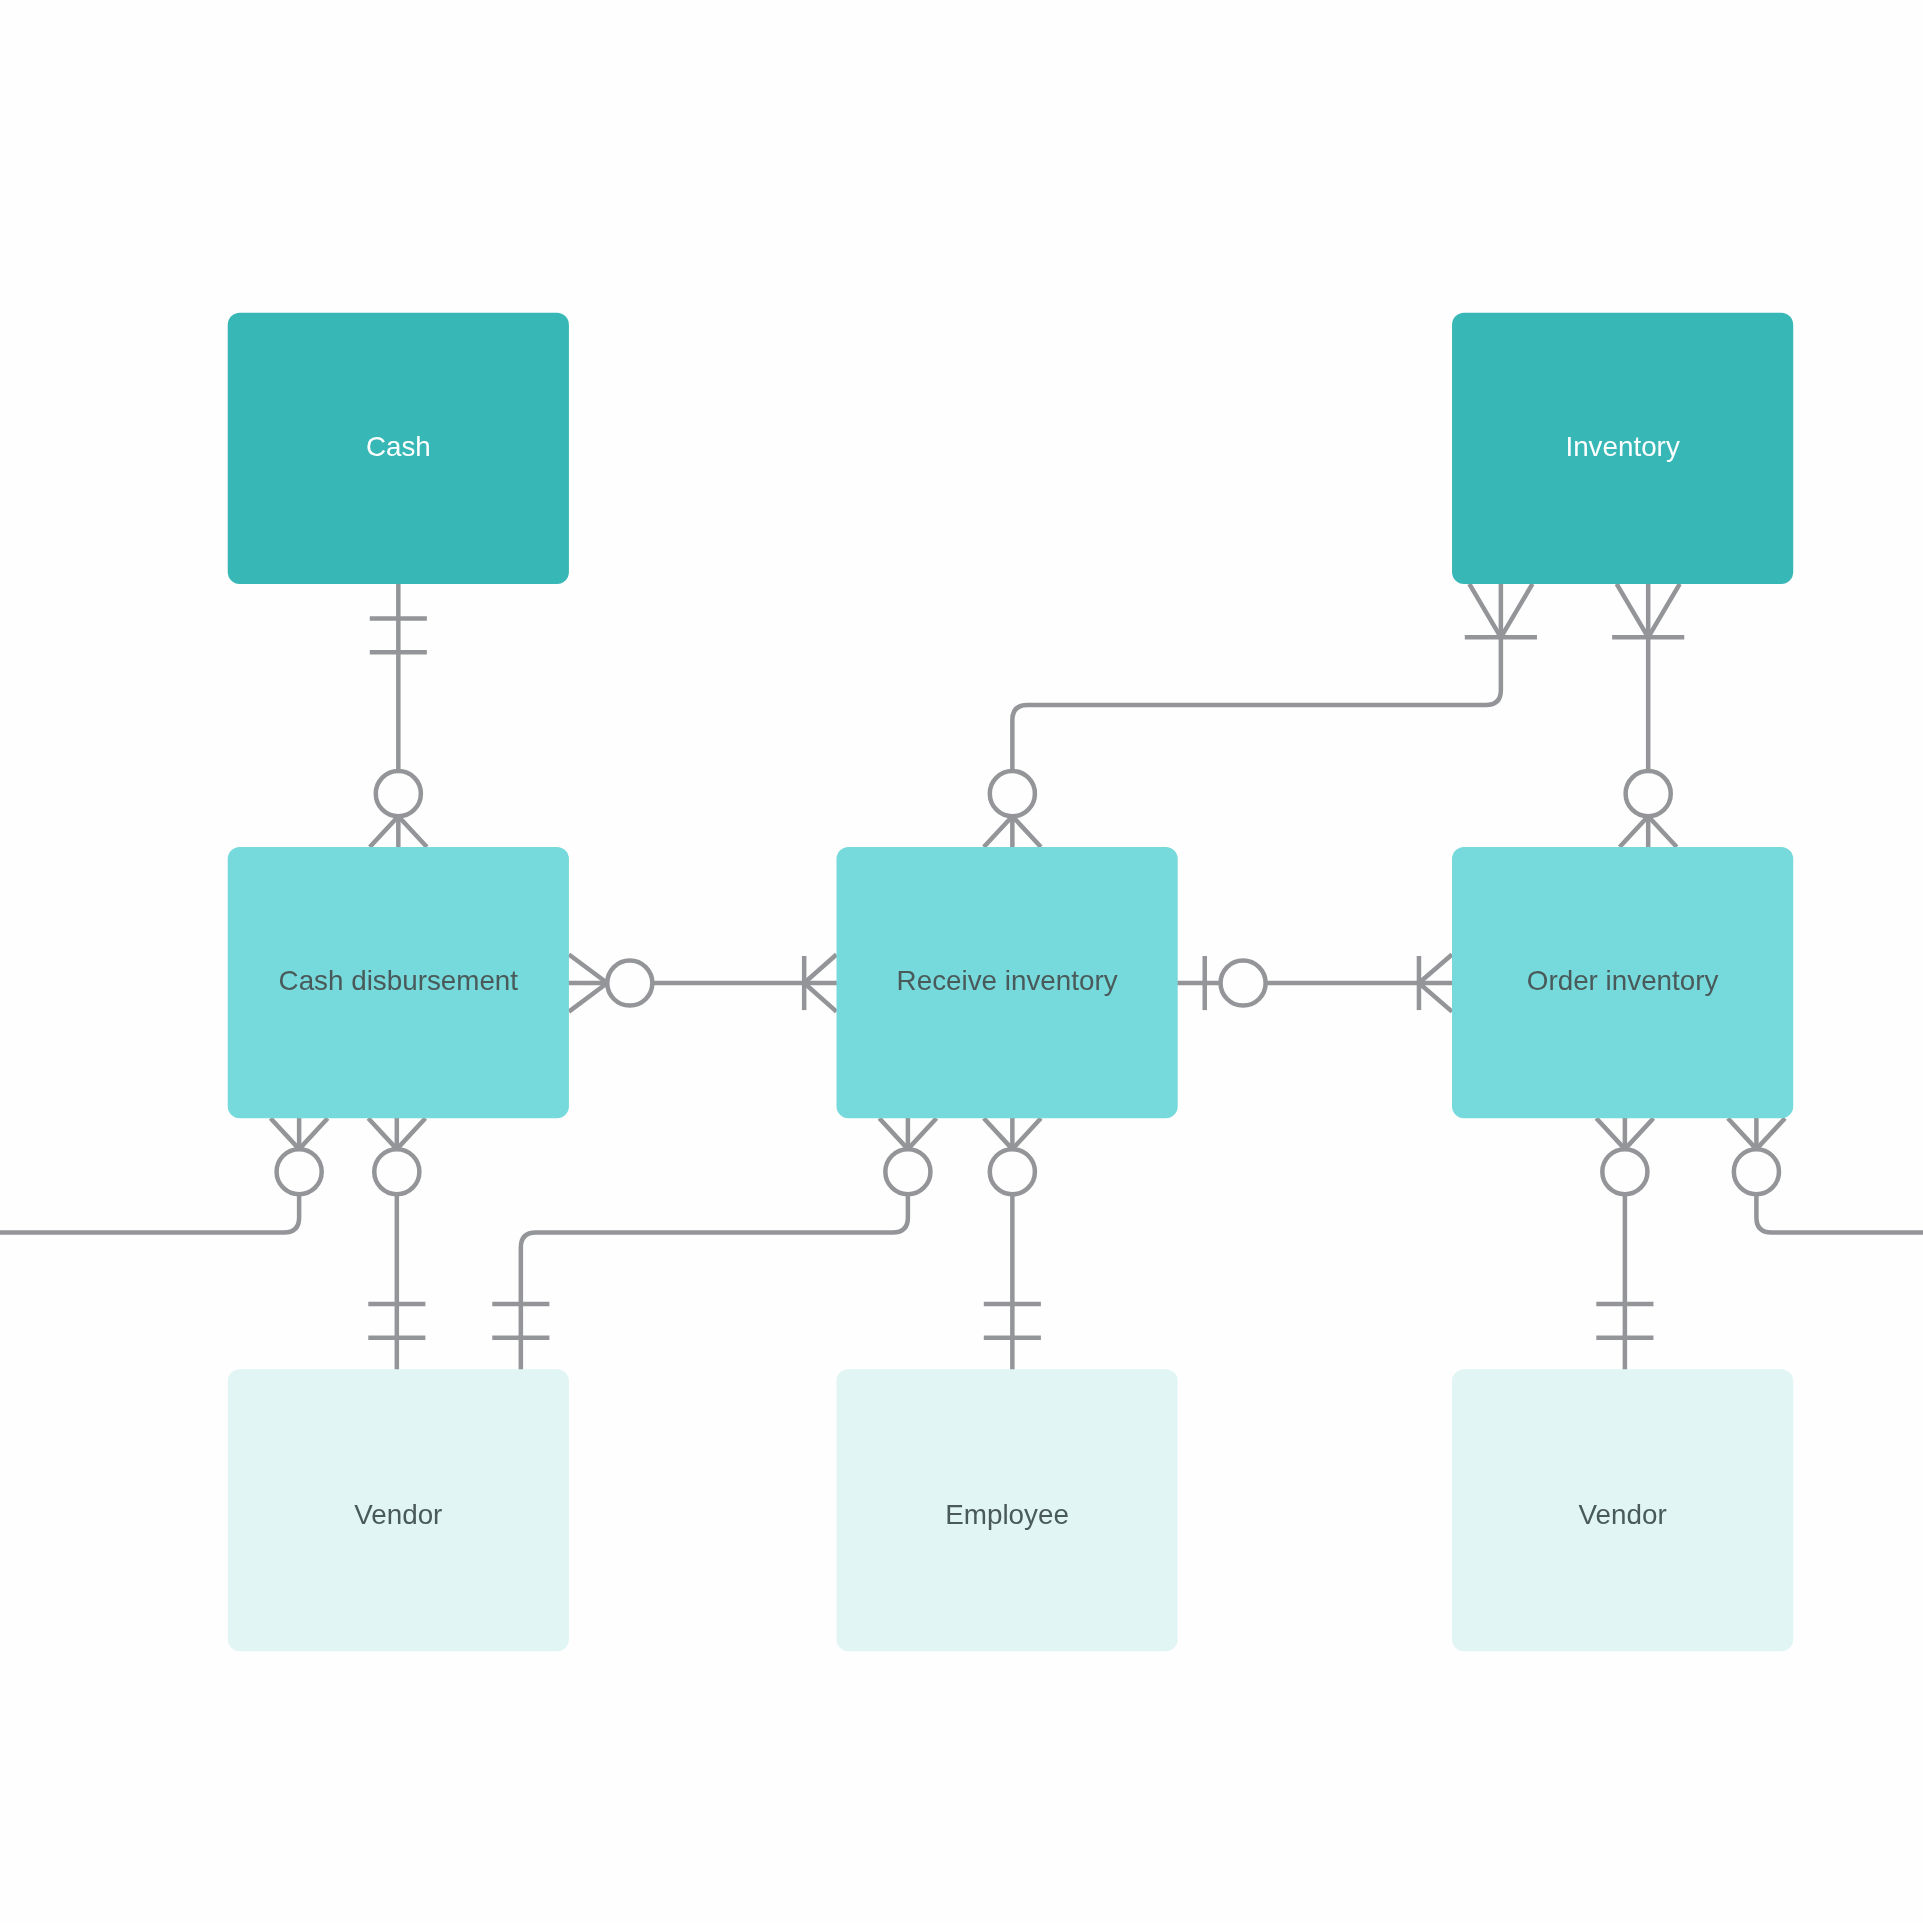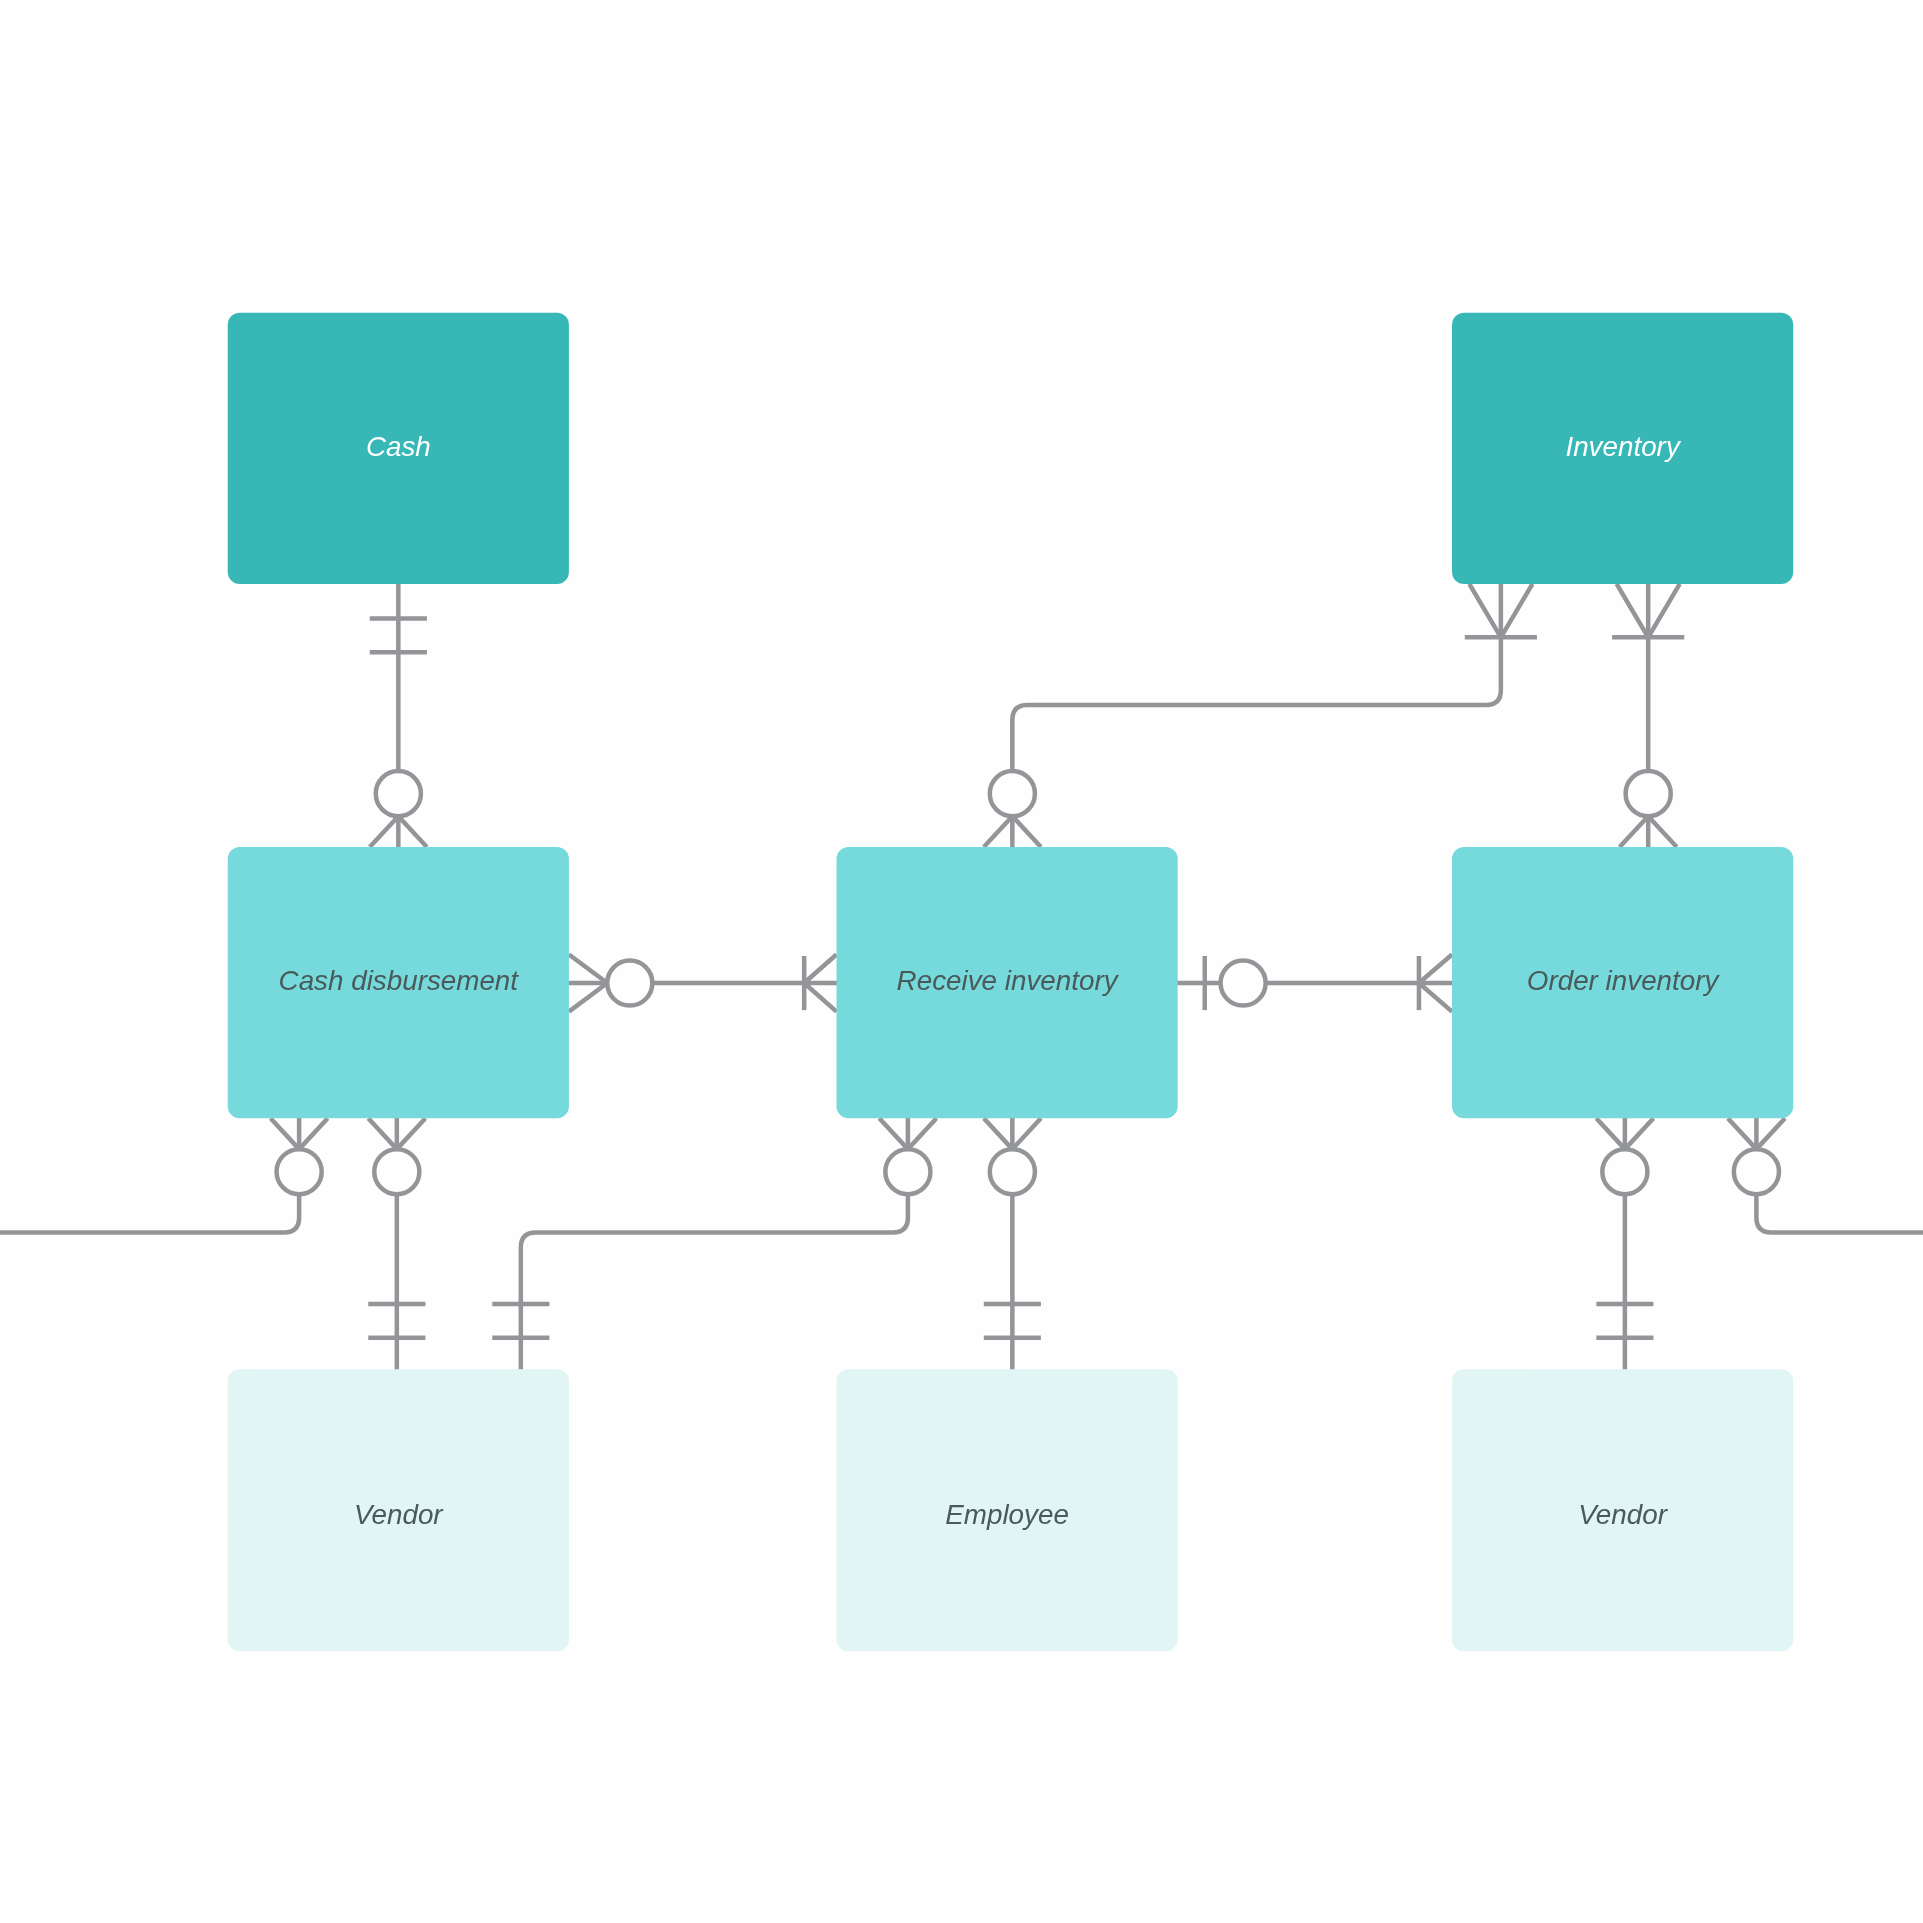--- a/index.html
+++ b/index.html
@@ -10,21 +10,20 @@
   }
   body {
     font-family: "Liberation Sans", sans-serif;
   }
   #canvas {
     position: relative;
     width: 1924px;
     height: 1924px;
     background: #fefefe;
     overflow: hidden;
-    font-style: italic;
   }
   #diagram-svg {
     position: absolute;
     left: 0;
     top: 0;
     width: 1924px;
     height: 1924px;
   }
   .entity-label {
     font-family: "Liberation Sans", sans-serif;

